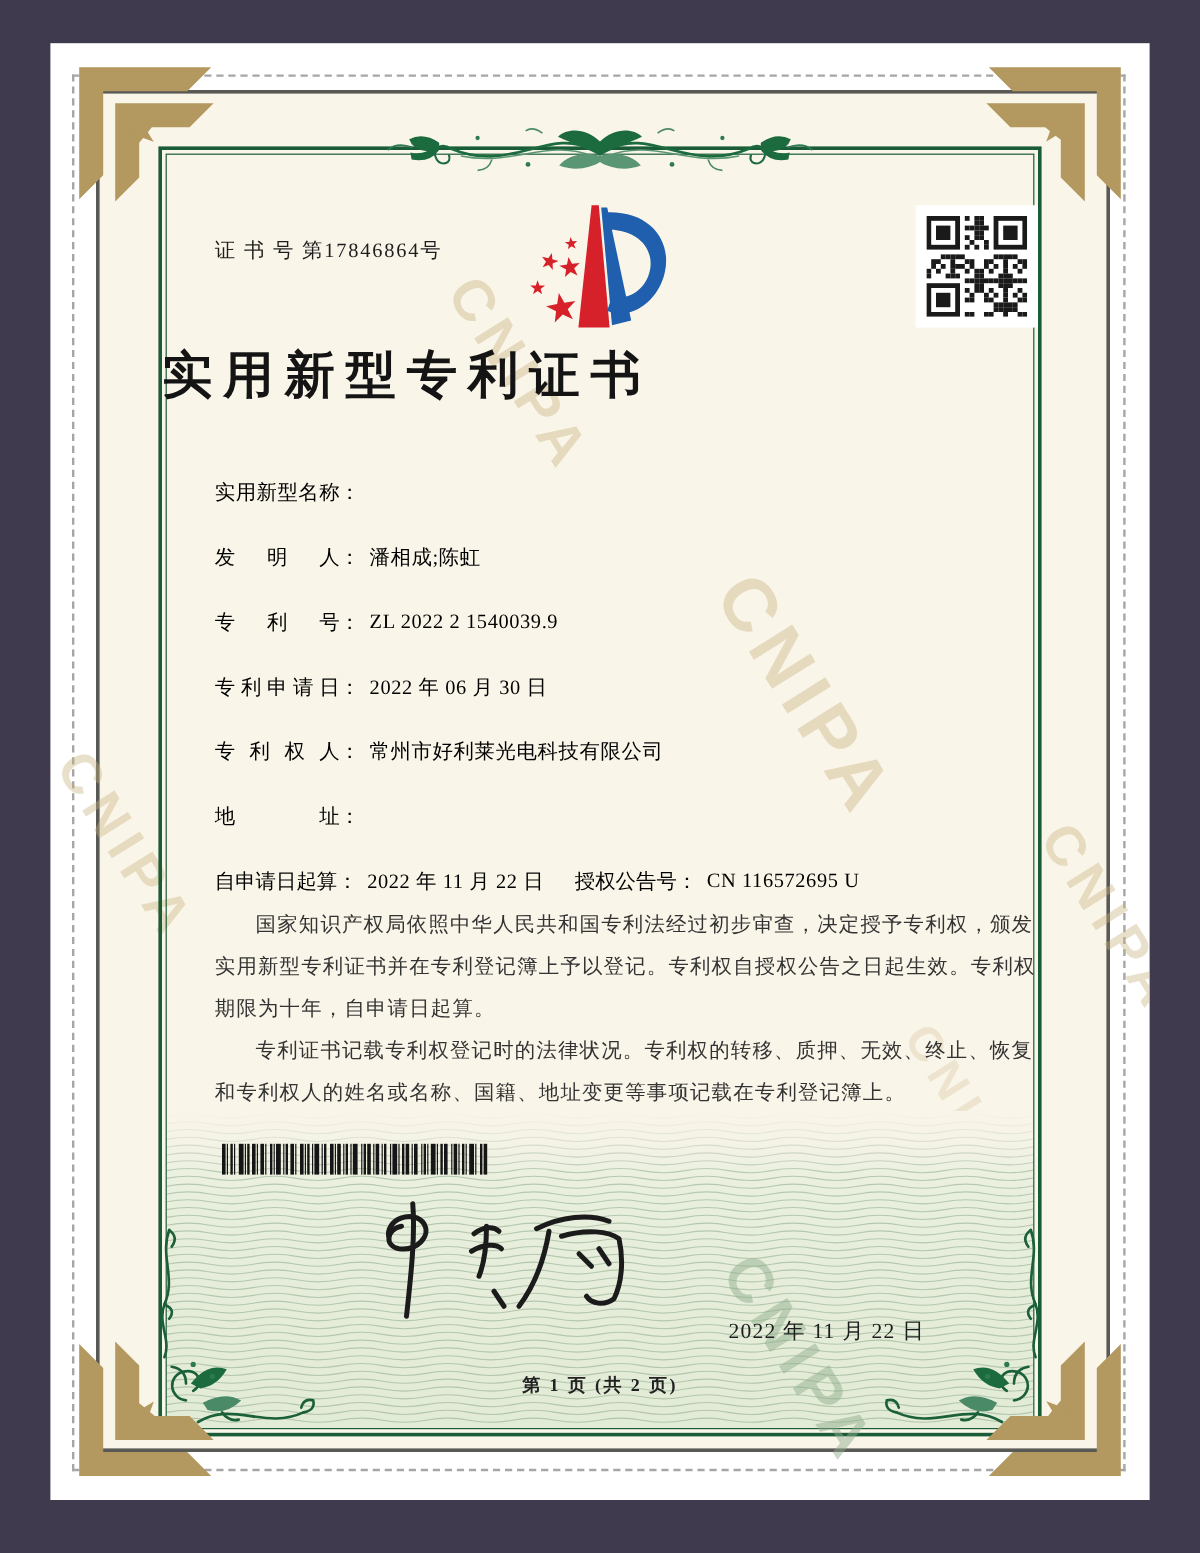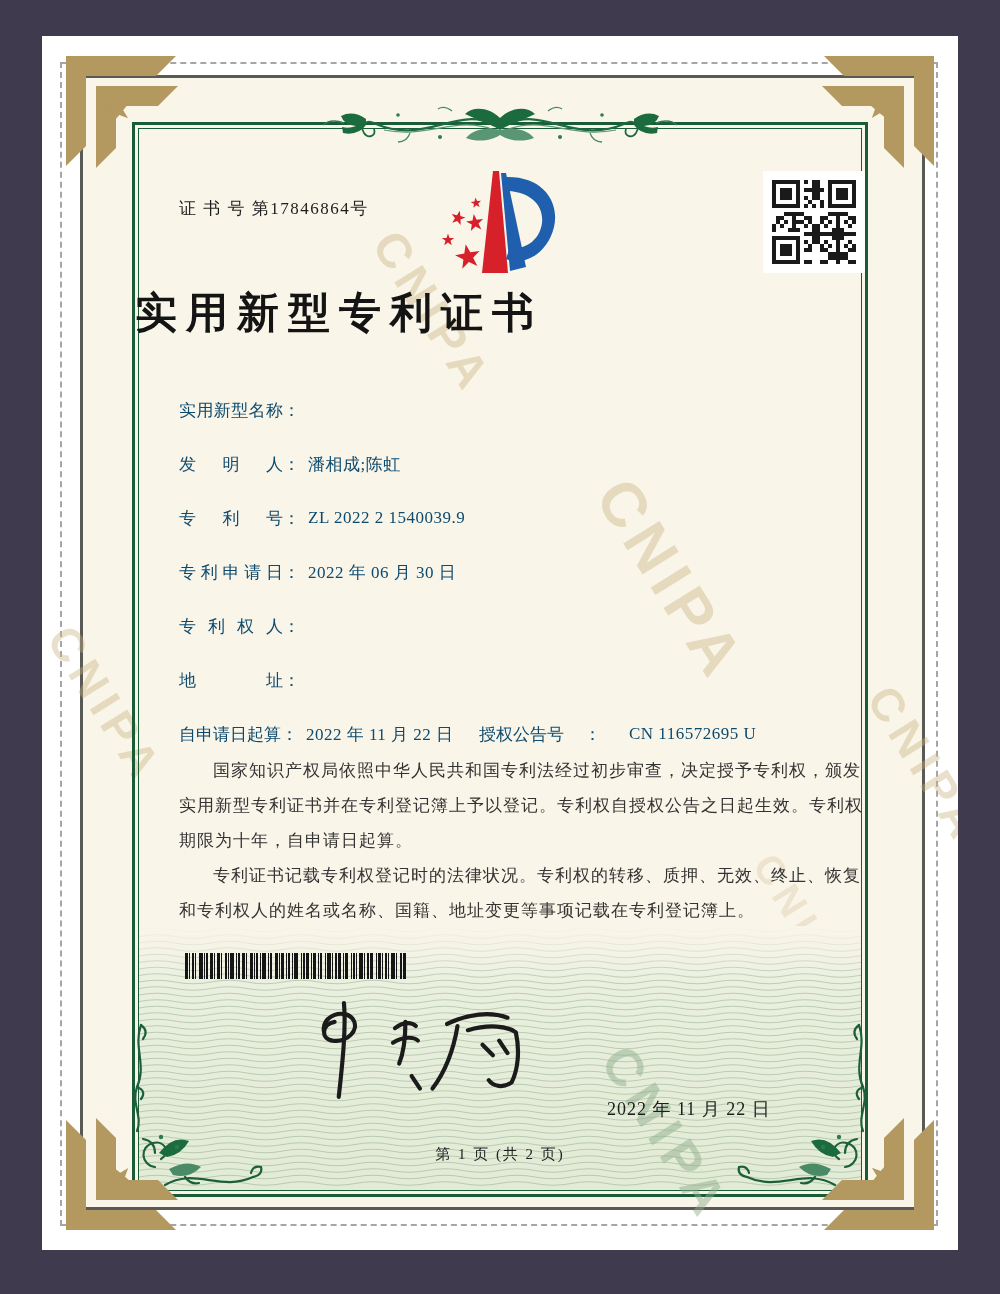--- a/index.html
+++ b/index.html
@@ -26,34 +26,34 @@
       background:linear-gradient(180deg,#f1f2e4 0%,#e8efdd 30%,#e2ebd6 100%);z-index:0;}
   .green-band::before{content:"";position:absolute;left:0;right:0;top:0;height:52px;
       background:linear-gradient(180deg,#faf5e9 0%,rgba(250,245,233,0) 100%);z-index:2;}
   .band-waves{position:absolute;inset:0;width:100%;height:100%;}
   .cert-no{position:absolute;left:44px;top:52px;font-size:17px;letter-spacing:1.5px;color:#1d1d1d;z-index:4;margin-top:20px;}
   .logo{position:absolute;left:295px;top:36px;width:140px;height:132px;z-index:3;}
   .qr-box{position:absolute;left:628px;top:46px;width:102px;height:102px;background:#fff;padding:9px;box-sizing:border-box;z-index:4;}
   .title{position:absolute;left:0;top:160px;width:100%;text-align:left;font-size:42px;font-weight:bold;
       letter-spacing:9px;color:#141414;z-index:4;}
   .fields{position:absolute;left:44px;top:258px;right:38px;z-index:4;}
-  .frow{height:54px;display:flex;align-items:center;font-size:17px;color:#0c4a6e;position:relative;}
+  .frow{height:54px;display:flex;align-items:center;font-size:17px;color:#000000;position:relative;}
   .flabel{display:inline-block;width:104px;text-align:justify;text-align-last:justify;}
   .fcolon{display:inline-block;margin-right:8px;}
   .fvalue{letter-spacing:0.5px;}
-  .grant2{position:absolute;left:300px;top:0;height:54px;display:flex;align-items:center;gap:20px;}
+  .grant2{position:absolute;left:300px;top:0;height:54px;display:flex;align-items:center;}
   .paras{position:absolute;left:44px;top:628px;width:694px;z-index:4;color:#333;}
   .paras p{margin:0;font-size:17px;line-height:35px;text-indent:2em;letter-spacing:1px;}
   .barcode{position:absolute;left:50px;top:828px;width:228px;height:26px;z-index:4;}
   .officer{position:absolute;left:52px;top:903px;z-index:4;font-family:"Liberation Sans","DejaVu Sans",sans-serif;
       font-size:20px;color:#1e1e1e;letter-spacing:3px;line-height:39px;font-weight:500;}
   .signature{position:absolute;left:160px;top:866px;width:250px;height:118px;z-index:4;}
   .issue-date{position:absolute;left:472px;top:972px;font-size:18px;color:#1d1d1d;letter-spacing:1px;z-index:4;}
   .page-no{position:absolute;left:0;top:1020px;width:100%;text-align:center;font-size:15px;color:#222;
-      letter-spacing:2px;z-index:4;}
+      letter-spacing:2px;z-index:4;font-weight:bold;}
   .flourish{position:absolute;width:150px;height:185px;z-index:3;}
   .fl-bl{left:-10px;bottom:-8px;}
   .fl-br{right:-10px;bottom:-8px;transform:scaleX(-1);}
   .top-ornament{position:absolute;left:155px;top:-28px;width:420px;height:60px;z-index:3;}
 </style>
 </head>
 <body>
 
 <div class="paper">
 
@@ -354,20 +354,21 @@
         <span class="fvalue">ZL 2022 2 1540039.9</span>
       </div>
       <div class="frow">
         <span class="flabel">专利申请日</span>
           <span class="fcolon">：</span>
         <span class="fvalue">2022 年 06 月 30 日</span>
       </div>
       <div class="frow">
         <span class="flabel">专利权人</span>
           <span class="fcolon">：</span>
+        <span class="fvalue">常州市好利莱光电科技有限公司</span>
       </div>
       <div class="frow">
         <span class="flabel">地址</span>
           <span class="fcolon">：</span>
       </div>
       <div class="frow">
         <span>自申请日起算</span>
           <span class="fcolon">：</span>
         <span class="fvalue">2022 年 11 月 22 日</span>
         <span class="grant2">

